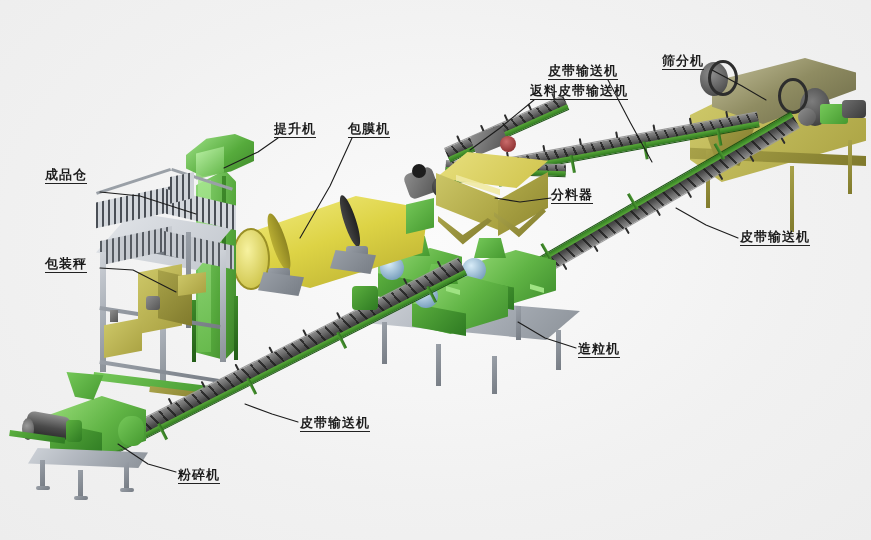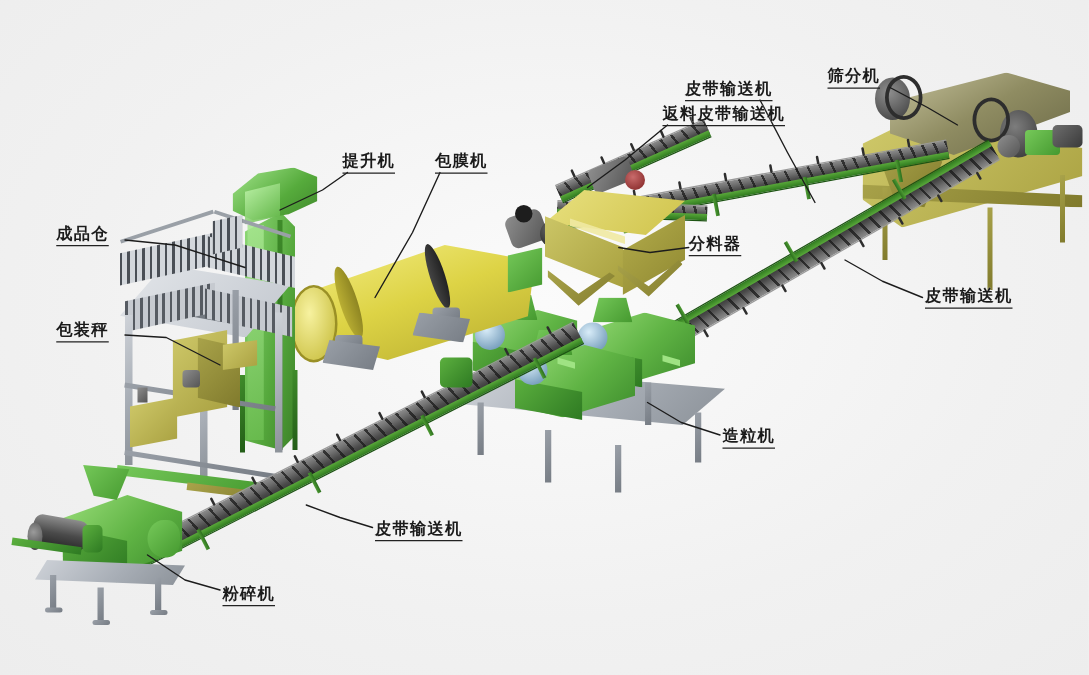--- a/index.html
+++ b/index.html
@@ -416,21 +416,21 @@
       <path d="M 534 100 L 500 128 L 470 150"></path>
       <path d="M 712 70 L 742 86 L 766 100"></path>
       <path d="M 551 198 L 520 202 L 495 198"></path>
       <path d="M 738 238 L 706 225 L 676 208"></path>
       <path d="M 576 348 L 545 338 L 518 322"></path>
       <path d="M 298 422 L 272 414 L 245 404"></path>
       <path d="M 176 472 L 148 464 L 118 444"></path>
     </g>
   </svg>
 
-  <div class="lbl" style="left:45px;top:178px;"><u>成品仓</u></div>
+  <div class="lbl" style="left:45px;top:166px;"><u>成品仓</u></div>
   <div class="lbl" style="left:45px;top:255px;"><u>包装秤</u></div>
   <div class="lbl" style="left:274px;top:120px;"><u>提升机</u></div>
   <div class="lbl" style="left:348px;top:120px;"><u>包膜机</u></div>
   <div class="lbl" style="left:548px;top:62px;"><u>皮带输送机</u></div>
   <div class="lbl" style="left:530px;top:82px;"><u>返料皮带输送机</u></div>
   <div class="lbl" style="left:662px;top:52px;"><u>筛分机</u></div>
   <div class="lbl" style="left:551px;top:186px;"><u>分料器</u></div>
   <div class="lbl" style="left:740px;top:228px;"><u>皮带输送机</u></div>
   <div class="lbl" style="left:578px;top:340px;"><u>造粒机</u></div>
   <div class="lbl" style="left:300px;top:414px;"><u>皮带输送机</u></div>

